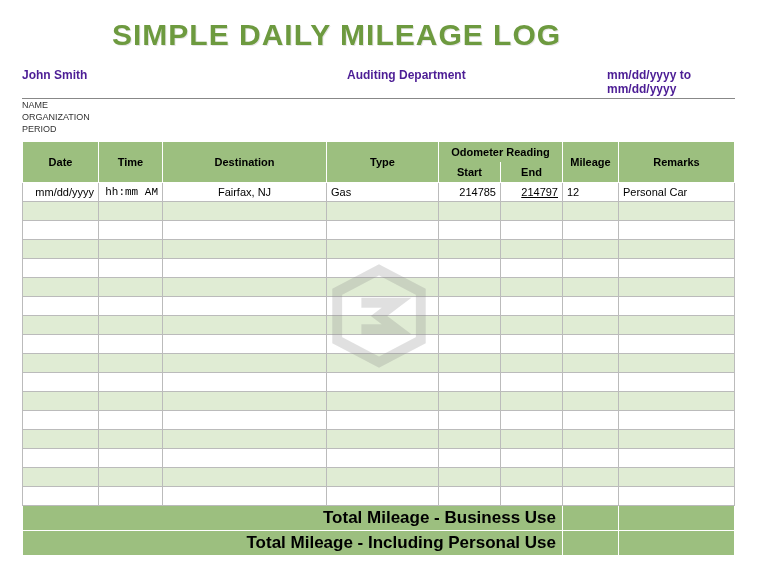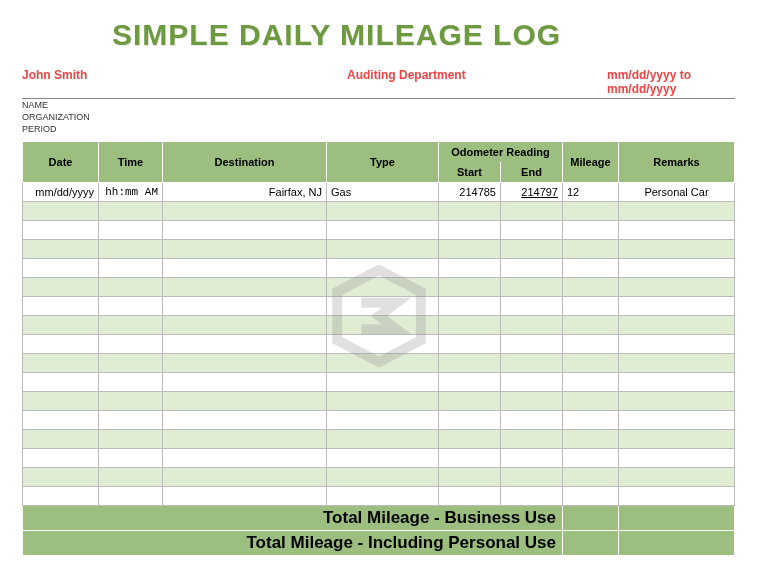--- a/index.html
+++ b/index.html
@@ -17,21 +17,21 @@
     color: #6d9a3f;
     letter-spacing: 1px;
     margin-bottom: 14px;
     margin-left: 90px;
     text-shadow: 1px 1px 0 rgba(0,0,0,0.1);
   }
   .meta-row {
     display: flex;
     font-size: 12px;
     font-weight: bold;
-    color: #ef4444;
+    color: #4c1d95;
     border-bottom: 1px solid #888;
   }
   .meta-row .col1 { width: 325px; padding: 2px 0; }
   .meta-row .col2 { width: 260px; padding: 2px 0; }
   .meta-row .col3 { flex: 1; padding: 2px 0; }
   .meta-labels {
     display: flex;
     font-size: 9px;
     color: #333;
     margin-bottom: 6px;
@@ -65,26 +65,26 @@
     padding: 2px 4px;
     font-size: 11px;
     color: #000;
     white-space: nowrap;
     overflow: hidden;
   }
   tbody tr:nth-child(even) td { background: #e0ecd4; }
   tbody tr:nth-child(odd) td { background: #fff; }
   .c-date { width: 76px; text-align: right; }
   .c-time { width: 64px; text-align: right; font-family: Liberation Mono, monospace; }
-  .c-dest { width: 164px; text-align: right; }
+  .c-dest { width: 164px; text-align: center; }
   .c-type { width: 112px; text-align: left; }
   .c-start { width: 62px; text-align: right; }
   .c-end { width: 62px; text-align: right; text-decoration: underline; }
   .c-mile { width: 56px; text-align: left; }
-  .c-rem { text-align: center; }
+  .c-rem { text-align: left; }
 
   .footer-row td {
     background: #9cbf7f !important;
     border: 1px solid #fff;
     font-weight: bold;
     font-size: 17px;
     text-align: right;
     height: 18px;
     padding-right: 6px;
   }

